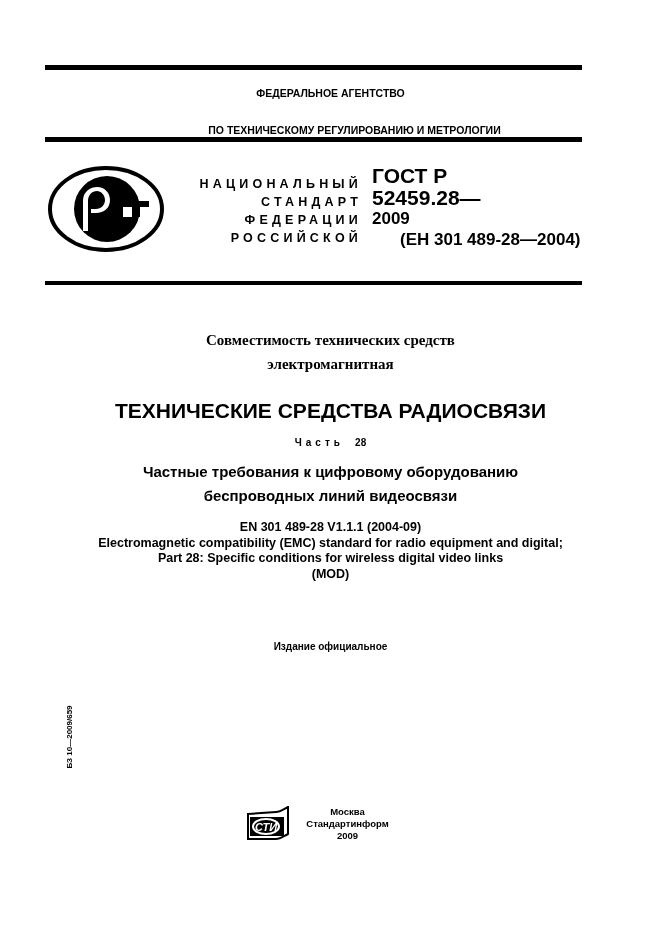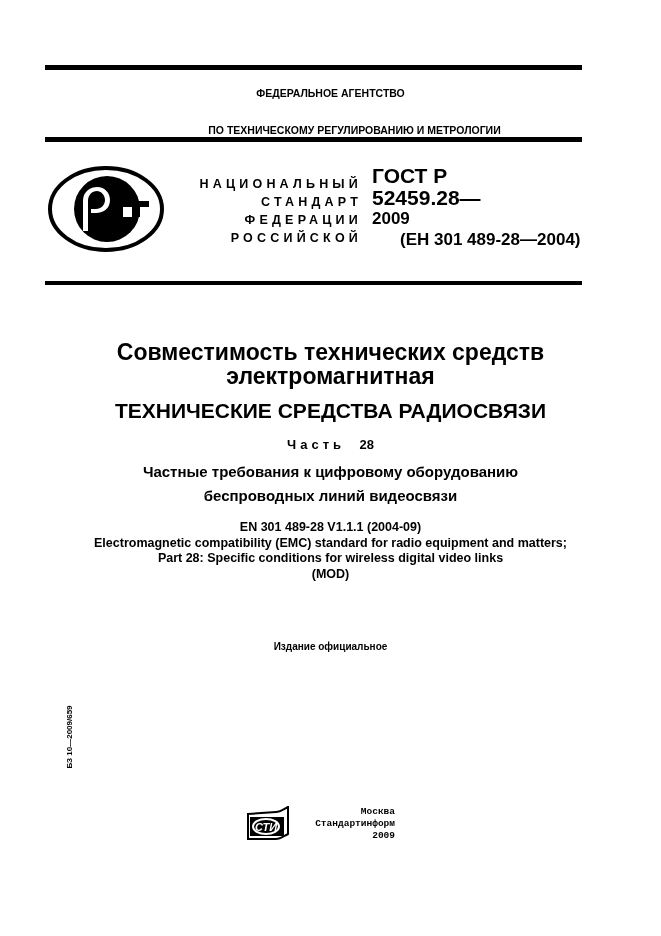--- a/index.html
+++ b/index.html
@@ -12,32 +12,32 @@
     .center { text-align: center; left: 0; width: 661px; }
 
     .agency { font-size: 10.5px; font-weight: bold; }
     .natstd { left: 172px; width: 190px; text-align: right; font-size: 12.5px; font-weight: bold;
               letter-spacing: 4.2px; line-height: 18px; top: 175px; }
     .gost { left: 372px; top: 165px; font-weight: bold; line-height: 22px; }
     .gost .l1, .gost .l2 { font-size: 21px; }
     .gost .l3 { font-size: 17px; line-height: 20px; }
     .gost .l4 { font-size: 17px; line-height: 22px; margin-left: 28px; }
 
-    .title1 { font-size: 23px; font-weight: bold; line-height: 24px; top: 340px; }
+    .title1 { font-size: 15px; font-weight: bold; line-height: 24px; top: 328px; font-family: Liberation Serif, serif; }
     .title2 { font-size: 21px; font-weight: bold; top: 399px; }
-    .part { font-size: 13px; font-weight: bold; top: 437px; letter-spacing: 0; }
+    .part { font-size: 10px; font-weight: bold; top: 437px; letter-spacing: 0; }
     .part .sp { letter-spacing: 4px; }
     .title3 { font-size: 15px; font-weight: bold; line-height: 24px; top: 460px; }
     .en { font-size: 12.5px; font-weight: bold; line-height: 15.5px; top: 520px; }
     .edition { font-size: 10px; font-weight: bold; top: 641px; }
 
     .side { left: 20px; top: 732px; width: 100px; text-align: center; font-size: 8px; font-weight: bold;
             transform: rotate(-90deg); transform-origin: center; line-height: 10px; }
-    .publisher { left: 300px; top: 806px; width: 95px; text-align: right; font-size: 9.5px;
-                 font-weight: bold; line-height: 12px; font-family: Liberation Mono, monospace; }
+    .publisher { left: 300px; top: 806px; width: 95px; text-align: center; font-size: 9.5px;
+                 font-weight: bold; line-height: 12px; }
   </style>
 </head>
 <body>
 
 <div class="rule" style="top:65px;height:5px;"></div>
 <div class="rule" style="top:137px;height:5px;"></div>
 <div class="rule" style="top:281px;height:4px;"></div>
 
 <div class="abs center agency" style="top:87px;">ФЕДЕРАЛЬНОЕ АГЕНТСТВО</div>
 <div class="abs center agency" style="top:124px;margin-left:24px;">ПО ТЕХНИЧЕСКОМУ РЕГУЛИРОВАНИЮ И МЕТРОЛОГИИ</div>
@@ -81,21 +81,21 @@
   <span>&nbsp;&nbsp;</span>
   <span>28</span>
 </div>
 <div class="abs center title3">
   <div>Частные требования к цифровому оборудованию</div>
   <div>беспроводных линий видеосвязи</div>
 </div>
 
 <div class="abs center en">
   <div>EN 301 489-28 V1.1.1 (2004-09)</div>
-  <div>Electromagnetic compatibility (EMC) standard for radio equipment and matters;</div>
+  <div>Electromagnetic compatibility (EMC) standard for radio equipment and digital;</div>
   <div>Part 28: Specific conditions for wireless digital video links</div>
   <div>(MOD)</div>
 </div>
 
 <div class="abs center edition">Издание официальное</div>
 
 <div class="abs side">БЗ 10—2009/659</div>
 
 <div class="abs" style="left:246px;top:806px;width:44px;height:34px;">
   <svg width="44" height="34" viewBox="0 0 44 34">

